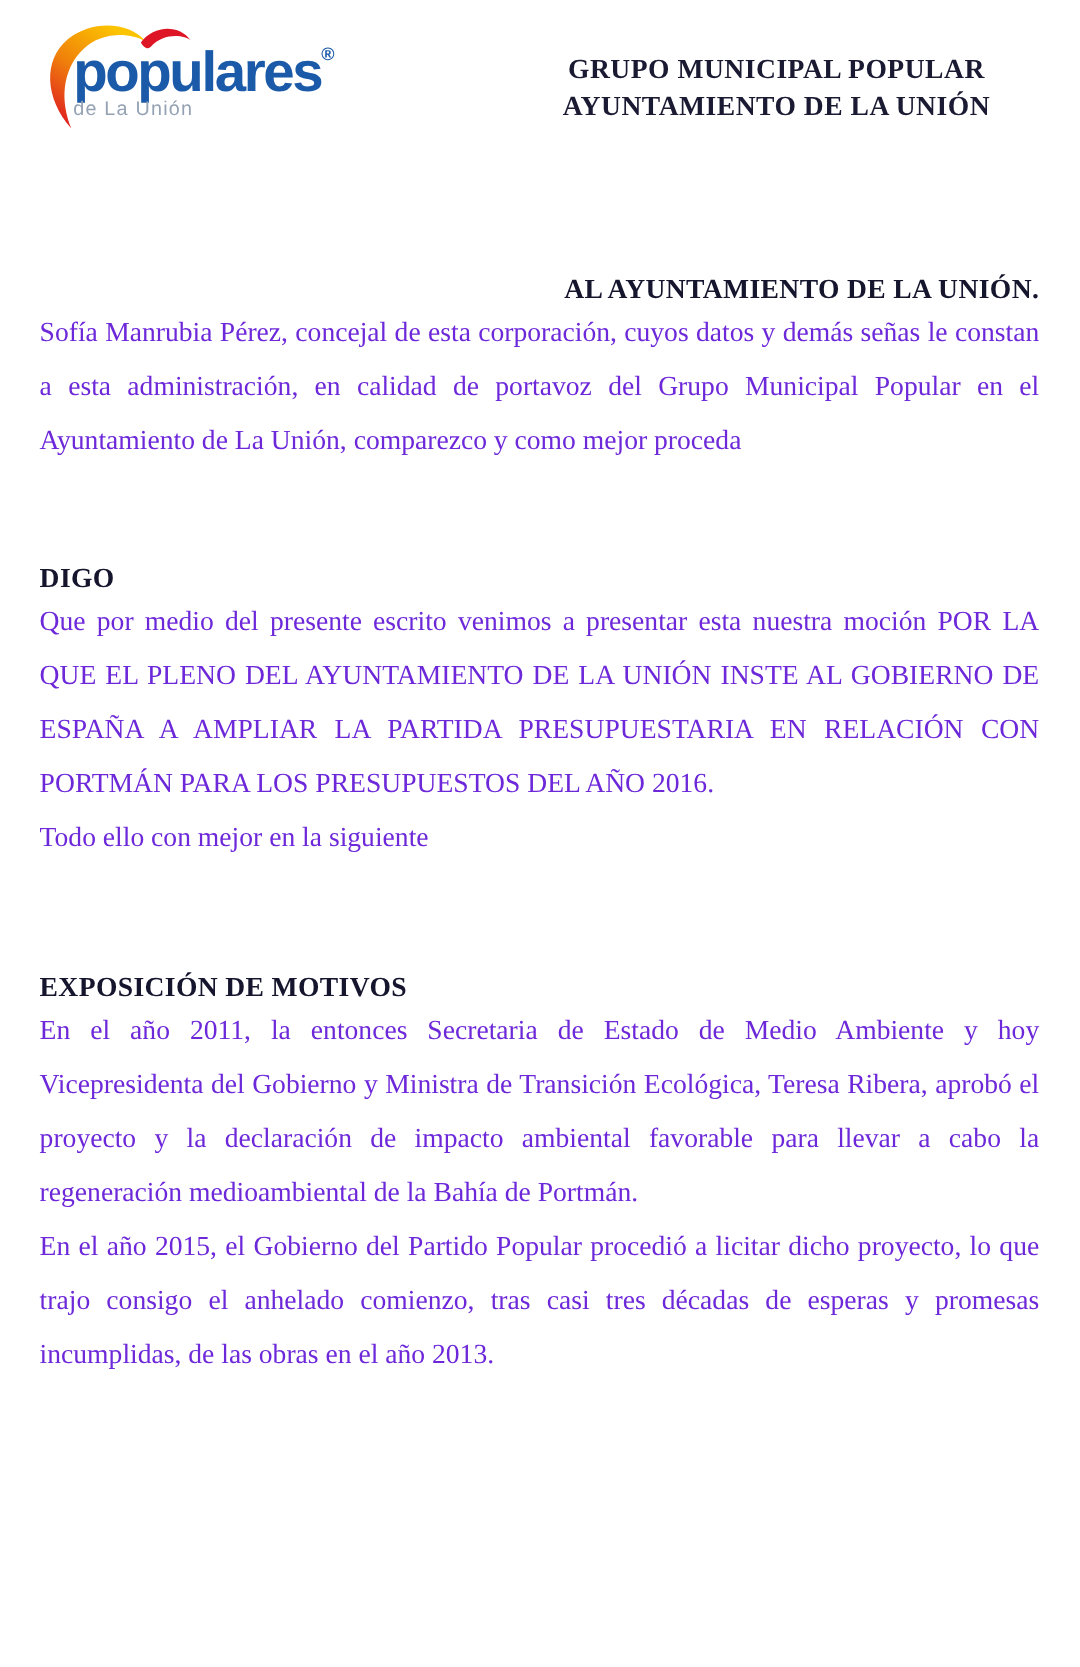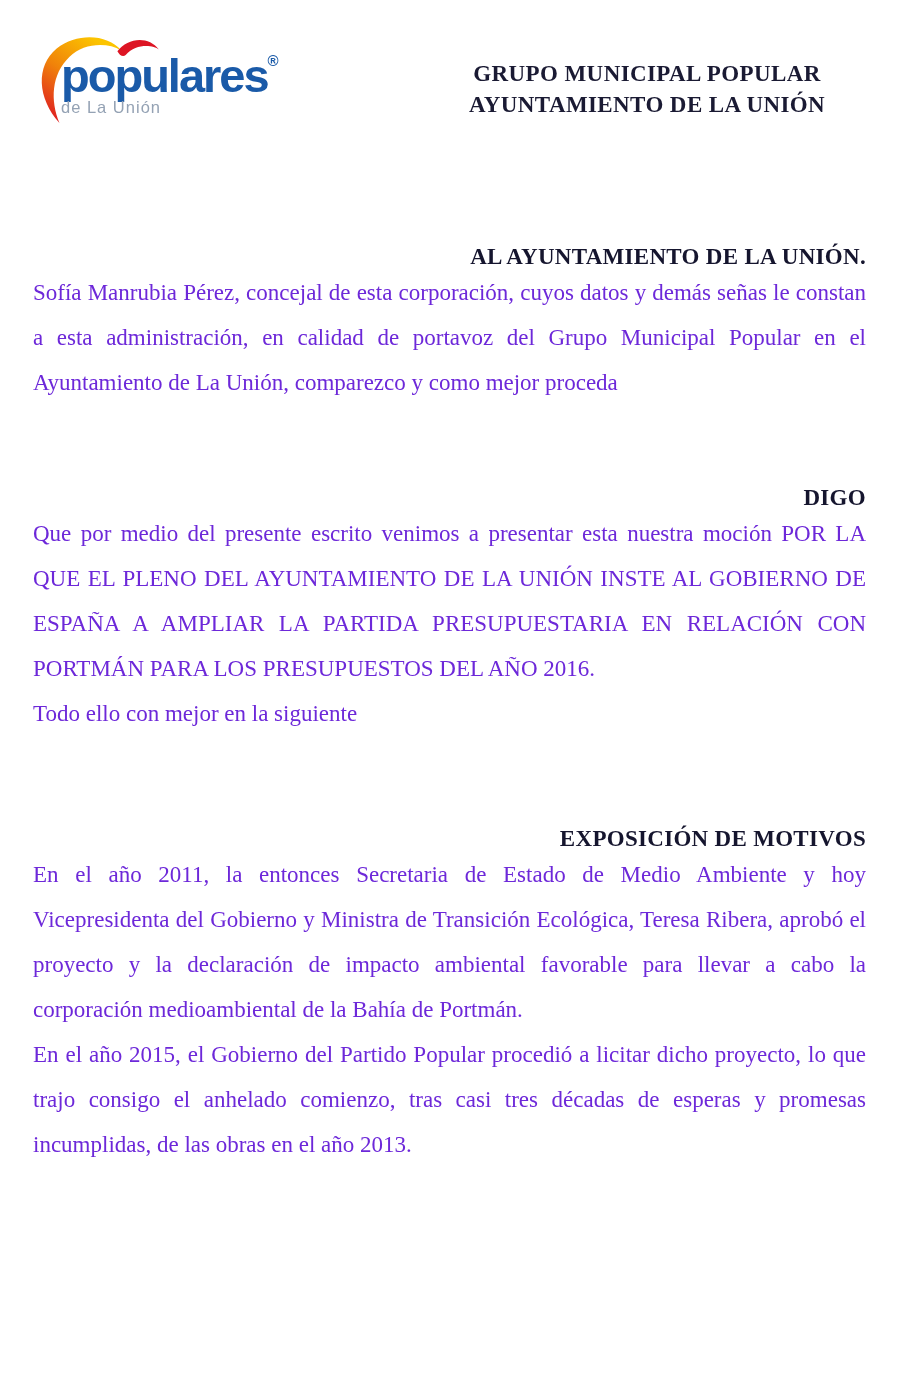--- a/index.html
+++ b/index.html
@@ -4,21 +4,21 @@
 <style>
   html, body {
     margin: 0;
     padding: 0;
     background: #ffffff;
   }
   .page {
     position: relative;
     width: 900px;
     height: 1182px;
-    margin: 16px auto;
+    margin: 0 auto;
     background: #ffffff;
     box-sizing: border-box;
     padding: 14px 34px 0 33px;
     overflow: hidden;
     font-family: "Liberation Serif", serif;
     color: #161616;
   }
 
   
   .letterhead {
@@ -80,21 +80,21 @@
   .doc-title {
     margin: 122px 0 0 0;
     text-align: right;
     font-size: 23px;
     font-weight: bold;
     letter-spacing: 0.3px;
     color: #15152e;
   }
   .section-heading {
     margin: 0;
-    text-align: right;
+    text-align: left;
     font-size: 23px;
     font-weight: bold;
     letter-spacing: 0.3px;
     color: #15152e;
   }
   .h-digo { margin-top: 80px; }
   .h-exposicion { margin-top: 90px; }
   p.body-par {
     margin: 0;
     font-size: 23px;
@@ -155,19 +155,19 @@
     <p class="body-par p-intro">Sofía Manrubia Pérez, concejal de esta corporación, cuyos datos y demás señas le constan a esta administración, en calidad de portavoz del Grupo Municipal Popular en el Ayuntamiento de La Unión, comparezco y como mejor proceda</p>
 
     <h2 class="section-heading h-digo">DIGO</h2>
 
     <p class="body-par p-motion">Que por medio del presente escrito venimos a presentar esta nuestra moción POR LA QUE EL PLENO DEL AYUNTAMIENTO DE LA UNIÓN INSTE AL GOBIERNO DE ESPAÑA A AMPLIAR LA PARTIDA PRESUPUESTARIA EN RELACIÓN CON PORTMÁN PARA LOS PRESUPUESTOS DEL AÑO 2016.</p>
 
     <p class="body-par no-justify p-basis">Todo ello con mejor en la siguiente</p>
 
     <h2 class="section-heading h-exposicion">EXPOSICIÓN DE MOTIVOS</h2>
 
-    <p class="body-par p-2011">En el año 2011, la entonces Secretaria de Estado de Medio Ambiente y hoy Vicepresidenta del Gobierno y Ministra de Transición Ecológica, Teresa Ribera, aprobó el proyecto y la declaración de impacto ambiental favorable para llevar a cabo la corporación medioambiental de la Bahía de Portmán.</p>
+    <p class="body-par p-2011">En el año 2011, la entonces Secretaria de Estado de Medio Ambiente y hoy Vicepresidenta del Gobierno y Ministra de Transición Ecológica, Teresa Ribera, aprobó el proyecto y la declaración de impacto ambiental favorable para llevar a cabo la regeneración medioambiental de la Bahía de Portmán.</p>
 
     <p class="body-par p-2015">En el año 2015, el Gobierno del Partido Popular procedió a licitar dicho proyecto, lo que trajo consigo el anhelado comienzo, tras casi tres décadas de esperas y promesas incumplidas, de las obras en el año 2013.</p>
 
   </main>
 
 </div>
 
 </body></html>

